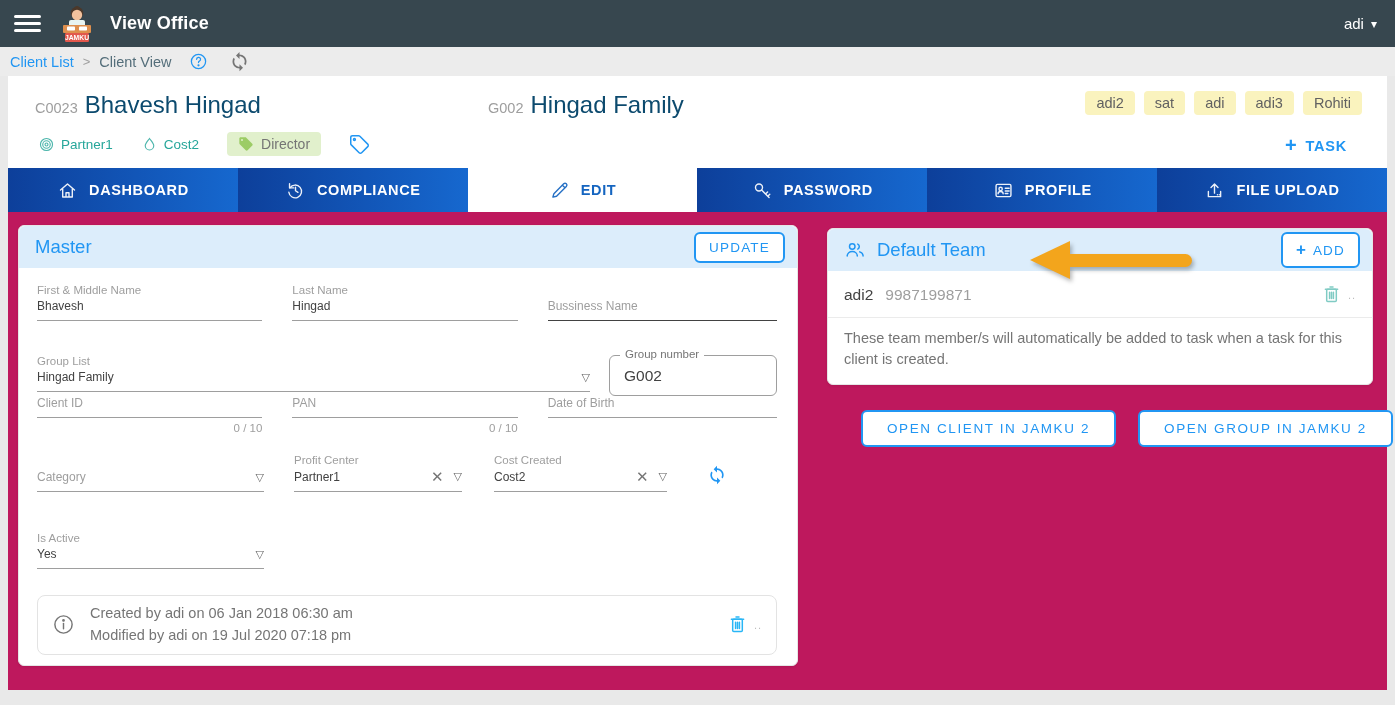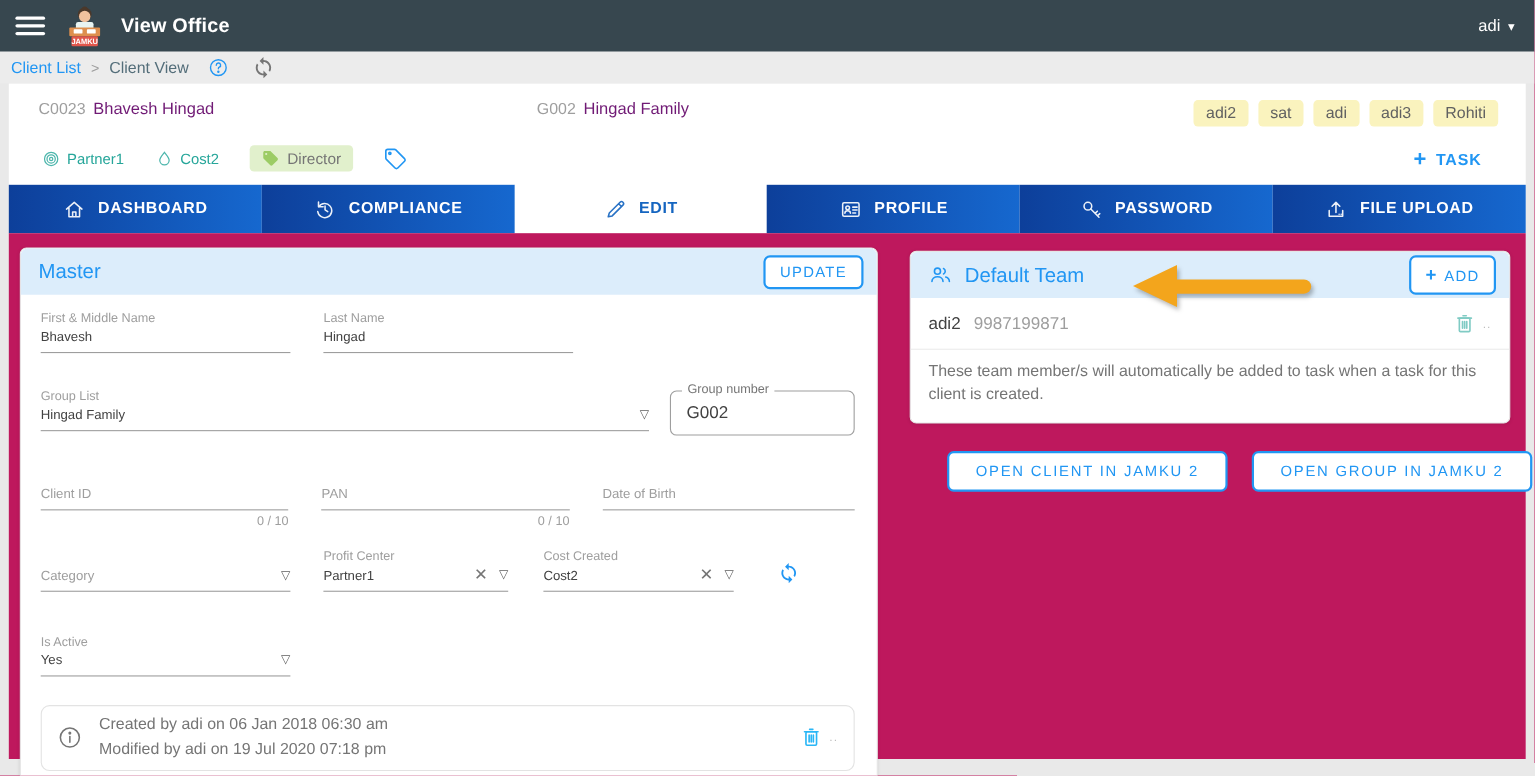--- a/index.html
+++ b/index.html
@@ -25,21 +25,21 @@
   .bc-sep { color:#9e9e9e; font-size:13px; }
   .bc-current { color:#546E7A; }
   .bc-help { width:19px; height:19px; margin-left:8px; cursor:pointer; }
   .bc-refresh { width:21px; height:21px; margin-left:12px; color:#757575; cursor:pointer; }
   
   .content { position:absolute; top:76px; left:8px; right:8px; bottom:15px; background:#fff; }
   
   .client-header { position:relative; height:92px; }
   .name-block { position:absolute; left:27px; top:15px; display:flex; align-items:baseline; gap:7px; }
   .code { font-size:14.5px; color:#9e9e9e; }
-  .big-name { font-size:15px; color:#701a75; }
+  .big-name { font-size:24px; color:#0c4a6e; }
   .group-block { position:absolute; left:480px; top:15px; display:flex; align-items:baseline; gap:7px; }
   .chips { position:absolute; right:25px; top:15px; display:flex; gap:9px; }
   .chip { background:#FAF3BE; color:#616161; font-size:14.5px; padding:4px 11px; border-radius:4px; cursor:pointer; }
   .tags-row { position:absolute; left:30px; top:56px; display:flex; align-items:center; gap:28px; }
   .tag-item { display:flex; align-items:center; gap:6px; font-size:13.5px; color:#26A69A; }
   .tag-item svg { width:17px; height:17px; }
   .label-chip { display:flex; align-items:center; gap:7px; background:#E1F0CC; border-radius:4px; padding:4px 11px; color:#757575; font-size:14px; }
   .label-chip svg { width:16px; height:16px; }
   .add-tag { width:21px; height:21px; cursor:pointer; }
   .task-btn { position:absolute; right:40px; top:58px; display:flex; align-items:center; gap:8px; color:#2196F3; font-size:14.5px; letter-spacing:.8px; cursor:pointer; font-weight:600; }
@@ -73,21 +73,21 @@
   .ph { color:#9e9e9e; }
   .dd { font-size:11px; color:#616161; cursor:pointer; line-height:1; }
   .ficons { display:flex; align-items:center; gap:10px; }
   .clear-x { font-size:15px; color:#757575; cursor:pointer; line-height:1; }
   .counter { text-align:right; font-size:11.5px; color:#9e9e9e; margin-top:4px; }
   .outlined { position:relative; width:168px; height:41px; border:1px solid #9e9e9e; border-radius:6px; margin-left:auto; }
   .olabel { position:absolute; top:-8px; left:10px; background:#fff; padding:0 5px; font-size:11.5px; color:#757575; }
   .oval { position:absolute; left:14px; top:11px; font-size:15.5px; color:#424242; }
   .row1 { margin-top:12px; }
   .row2 { margin-top:34px; align-items:flex-start; }
-  .row3 { margin-top:46px; }
+  .row3 { }
   .row4 { margin-top:20px; align-items:flex-end; }
   .wp { width:168px; margin-left:30px; }
   .wc { width:173px; margin-left:32px; }
   .form-refresh { width:20px; height:20px; color:#2196F3; margin-left:40px; margin-bottom:7px; cursor:pointer; }
   .row5 { margin-top:40px; }
   .audit-box { margin-top:26px; border:1px solid #e3e3e3; border-radius:8px; padding:7px 14px; display:flex; align-items:center; gap:15px; }
   .info-icon { width:23px; height:23px; flex:0 0 auto; }
   .audit-lines { font-size:14.5px; color:#757575; line-height:1.5; }
   .audit-right { margin-left:auto; display:flex; align-items:center; gap:6px; }
   .trash { width:21px; height:21px; cursor:pointer; }
@@ -224,32 +224,32 @@
       <span>COMPLIANCE</span>
     </div>
     <div class="tab active">
       <svg viewBox="0 0 24 24">
         <path d="M4.5 19.5l1.1-3.9L16.8 4.4a2.1 2.1 0 0 1 3 3L8.6 18.6l-4.1.9zM15.3 5.9l3 3"></path>
       </svg>
       <span>EDIT</span>
     </div>
     <div class="tab">
       <svg viewBox="0 0 24 24">
+        <circle cx="8" cy="8.5" r="4"></circle>
+          <path d="M11 11.5l8.5 8.5M15.5 16l2.3-2.3M18 18.5l2.3-2.3"></path>
+      </svg>
+      <span>PASSWORD</span>
+    </div>
+    <div class="tab">
+      <svg viewBox="0 0 24 24">
         <rect x="3.5" y="5" width="17" height="14" rx="1.5"></rect>
         <circle cx="8.7" cy="10.2" r="1.9"></circle>
         <path d="M5.8 15.8c0-1.6 1.3-2.6 2.9-2.6s2.9 1 2.9 2.6M14 9.5h4.5M14 12.5h4.5M14 15.5h3"></path>
       </svg>
       <span>PROFILE</span>
-    </div>
-    <div class="tab">
-      <svg viewBox="0 0 24 24">
-        <circle cx="8" cy="8.5" r="4"></circle>
-          <path d="M11 11.5l8.5 8.5M15.5 16l2.3-2.3M18 18.5l2.3-2.3"></path>
-      </svg>
-      <span>PASSWORD</span>
     </div>
     <div class="tab">
       <svg viewBox="0 0 24 24">
         <path d="M12 15V4.5M8 8.5l4-4 4 4M5 13v6h14v-6M15.3 16.8h.01M17.4 16.8h.01"></path>
       </svg>
       <span>FILE UPLOAD</span>
     </div>
   </div>
 
   <div class="main">
@@ -265,20 +265,25 @@
           <div class="field w1">
             <div class="flabel">First &amp; Middle Name</div>
             <div class="fline">
                 <span class="fval">Bhavesh</span>
               </div>
           </div>
           <div class="field w1 gap1">
             <div class="flabel">Last Name</div>
             <div class="fline">
                 <span class="fval">Hingad</span>
+              </div>
+          </div>
+          <div class="field w3 gap1" style="align-self:flex-end;">
+            <div class="fline dark">
+                <span class="fval ph">Bussiness Name</span>
               </div>
           </div>
         </div>
 
         <div class="frow row2">
           <div class="field" style="width:553px;">
             <div class="flabel">Group List</div>
             <div class="fline">
               <span class="fval">Hingad Family</span>
               <span class="dd">▽</span>

